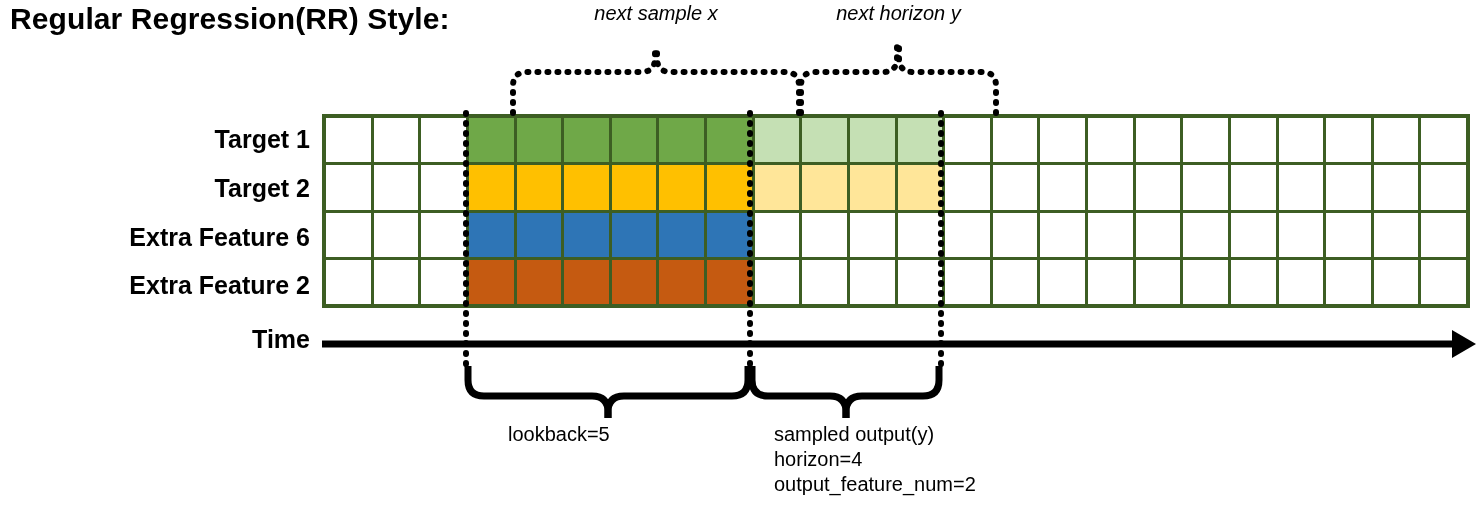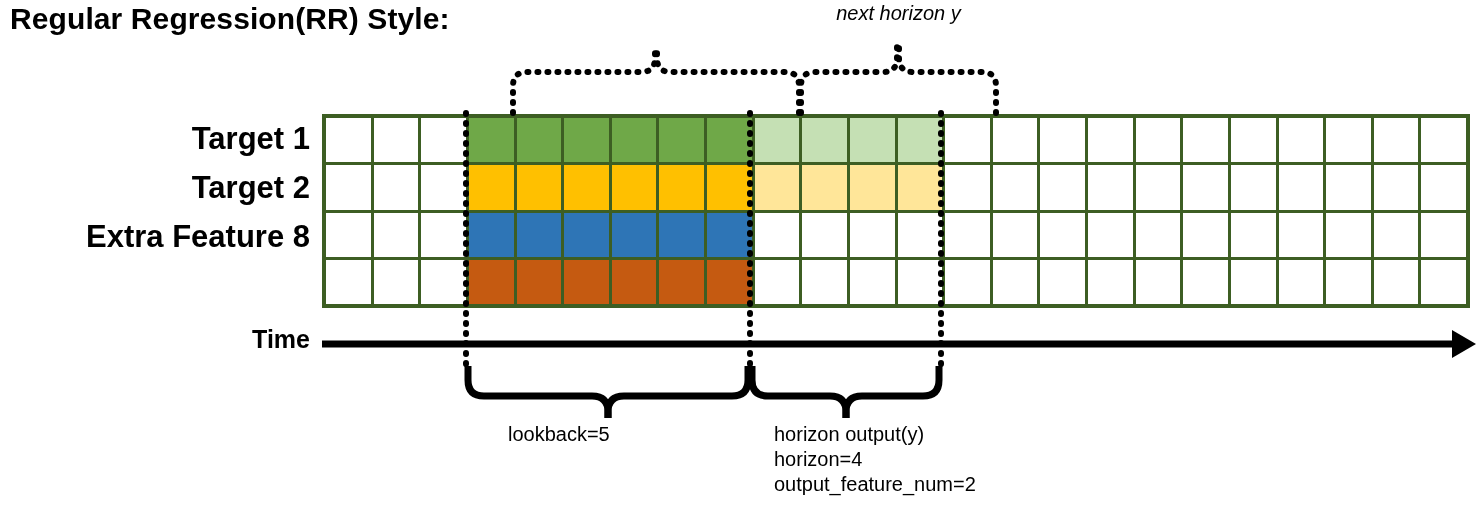--- a/index.html
+++ b/index.html
@@ -23,21 +23,21 @@
   .top-label{
     position:absolute;
     font-size:20px;font-style:italic;font-weight:400;color:#000;
     white-space:nowrap;text-align:center;
   }
 
   
   .row-label{
     position:absolute;right:0;
     width:300px;text-align:right;
-    font-size:31px;font-weight:700;color:#000;
+    font-size:25px;font-weight:700;color:#000;
     white-space:nowrap;
     line-height:48px;
   }
   .time-label{
     position:absolute;left:0px;top:325px;width:310px;
     text-align:right;font-size:25px;font-weight:700;color:#000;
   }
 
   
   #grid{
@@ -66,25 +66,27 @@
 
   svg.overlay{position:absolute;left:0;top:0;width:1476px;height:516px;pointer-events:none;}
 </style>
 </head>
 <body>
 
 <div id="stage">
 
   <div class="title">Regular Regression(RR) Style:</div>
 
+  <div class="top-label" style="left:512px;top:2px;width:288px;">next sample x</div>
   <div class="top-label" style="left:800px;top:2px;width:197px;">next horizon y</div>
 
   <div class="row-label" style="top:115px;left:10px;">Target 1</div>
   <div class="row-label" style="top:164px;left:10px;">Target 2</div>
-  <div class="row-label" style="top:213px;left:10px;">Extra Feature 8</div>
+  <div class="row-label" style="top:213px;left:10px;">Extra Feature 6</div>
+  <div class="row-label" style="top:261px;left:10px;">Extra Feature 2</div>
 
   <div class="time-label">Time</div>
 
   <div id="grid" style="background: rgb(61, 94, 35); border-color: rgb(61, 94, 35);">
       <div class="grid-row">
         <div class="cell" style="background: rgb(255, 255, 255);"></div>
         <div class="cell" style="background: rgb(255, 255, 255);"></div>
         <div class="cell" style="background: rgb(255, 255, 255);"></div>
         <div class="cell" style="background: rgb(111, 168, 72);"></div>
         <div class="cell" style="background: rgb(111, 168, 72);"></div>
@@ -185,21 +187,21 @@
         <div class="cell" style="background: rgb(255, 255, 255);"></div>
         <div class="cell" style="background: rgb(255, 255, 255);"></div>
         <div class="cell" style="background: rgb(255, 255, 255);"></div>
       </div>
     </div>
 
   <div class="bottom-block" style="left:508px;top:422px;">
     <div>lookback=5</div>
   </div>
   <div class="bottom-block" style="left:774px;top:422px;">
-    <div>horizon output(y)</div>
+    <div>sampled output(y)</div>
     <div>horizon=4</div>
     <div>output_feature_num=2</div>
   </div>
 
   <svg class="overlay" viewBox="0 0 1476 516">
 
     <g fill="none" stroke="#000" stroke-width="6" stroke-linecap="round" stroke-dasharray="1 9">
       <path d="M 513,113 L 513,86 Q 513,72 527,72 L 641,72 Q 655,72 655,58 L 655,46"></path>
       <path d="M 799,113 L 799,86 Q 799,72 785,72 L 671,72 Q 657,72 657,58 L 657,46"></path>
     </g>

